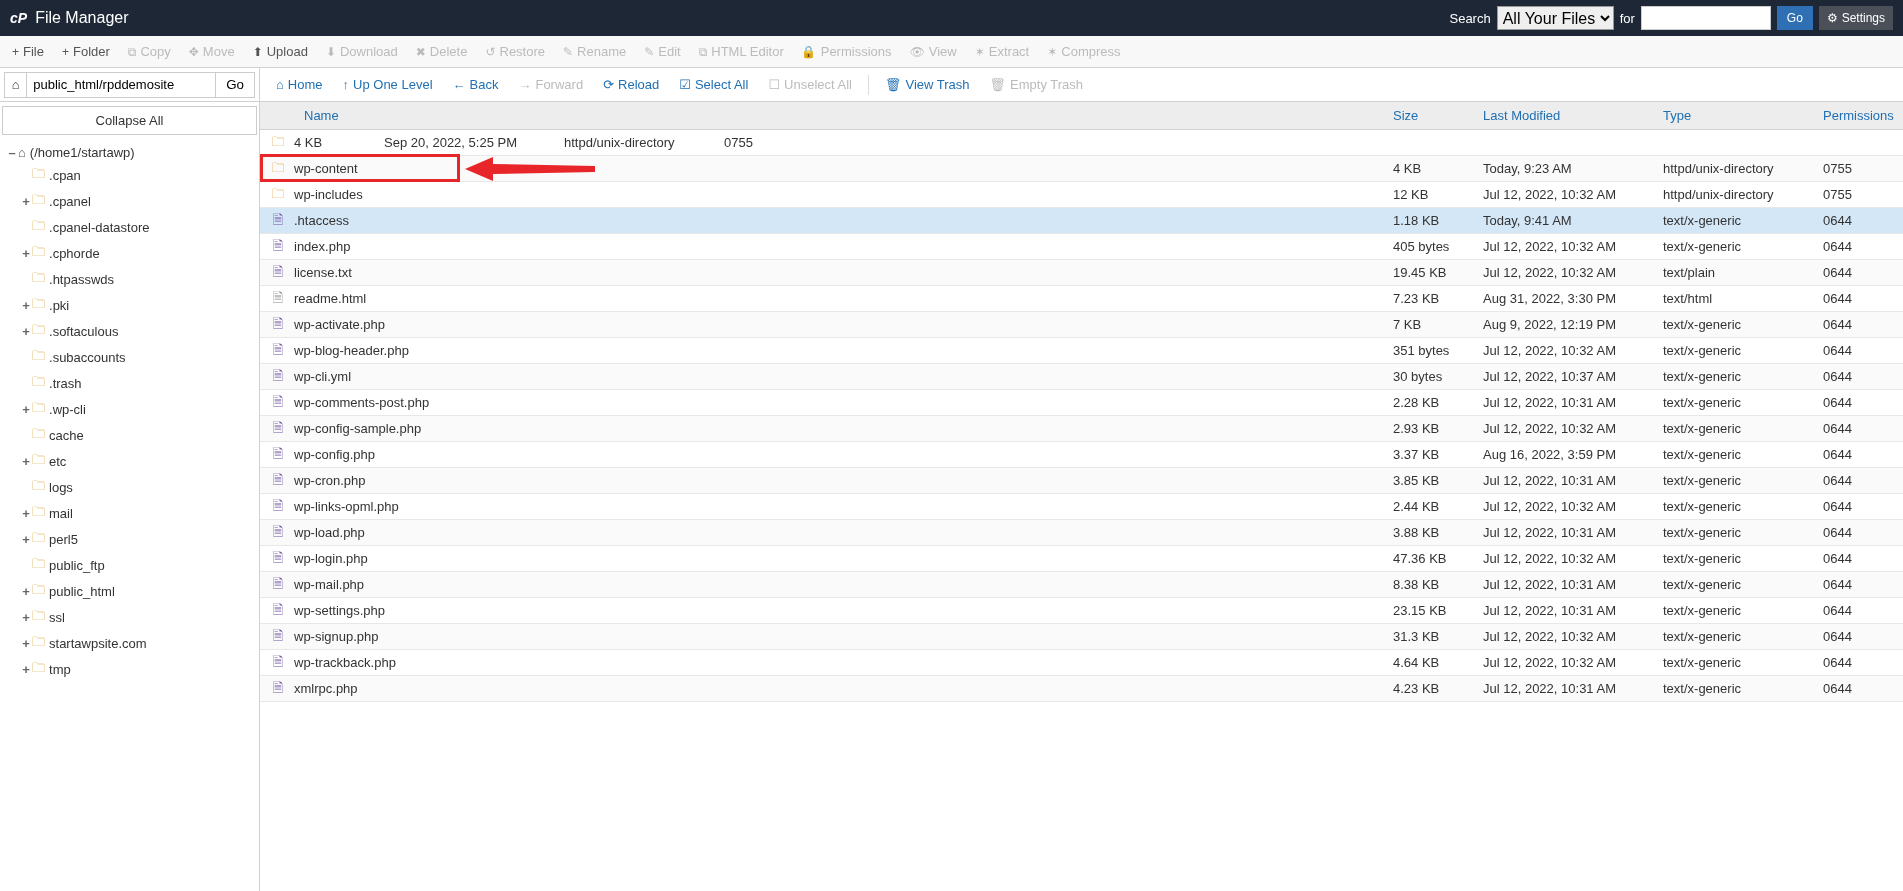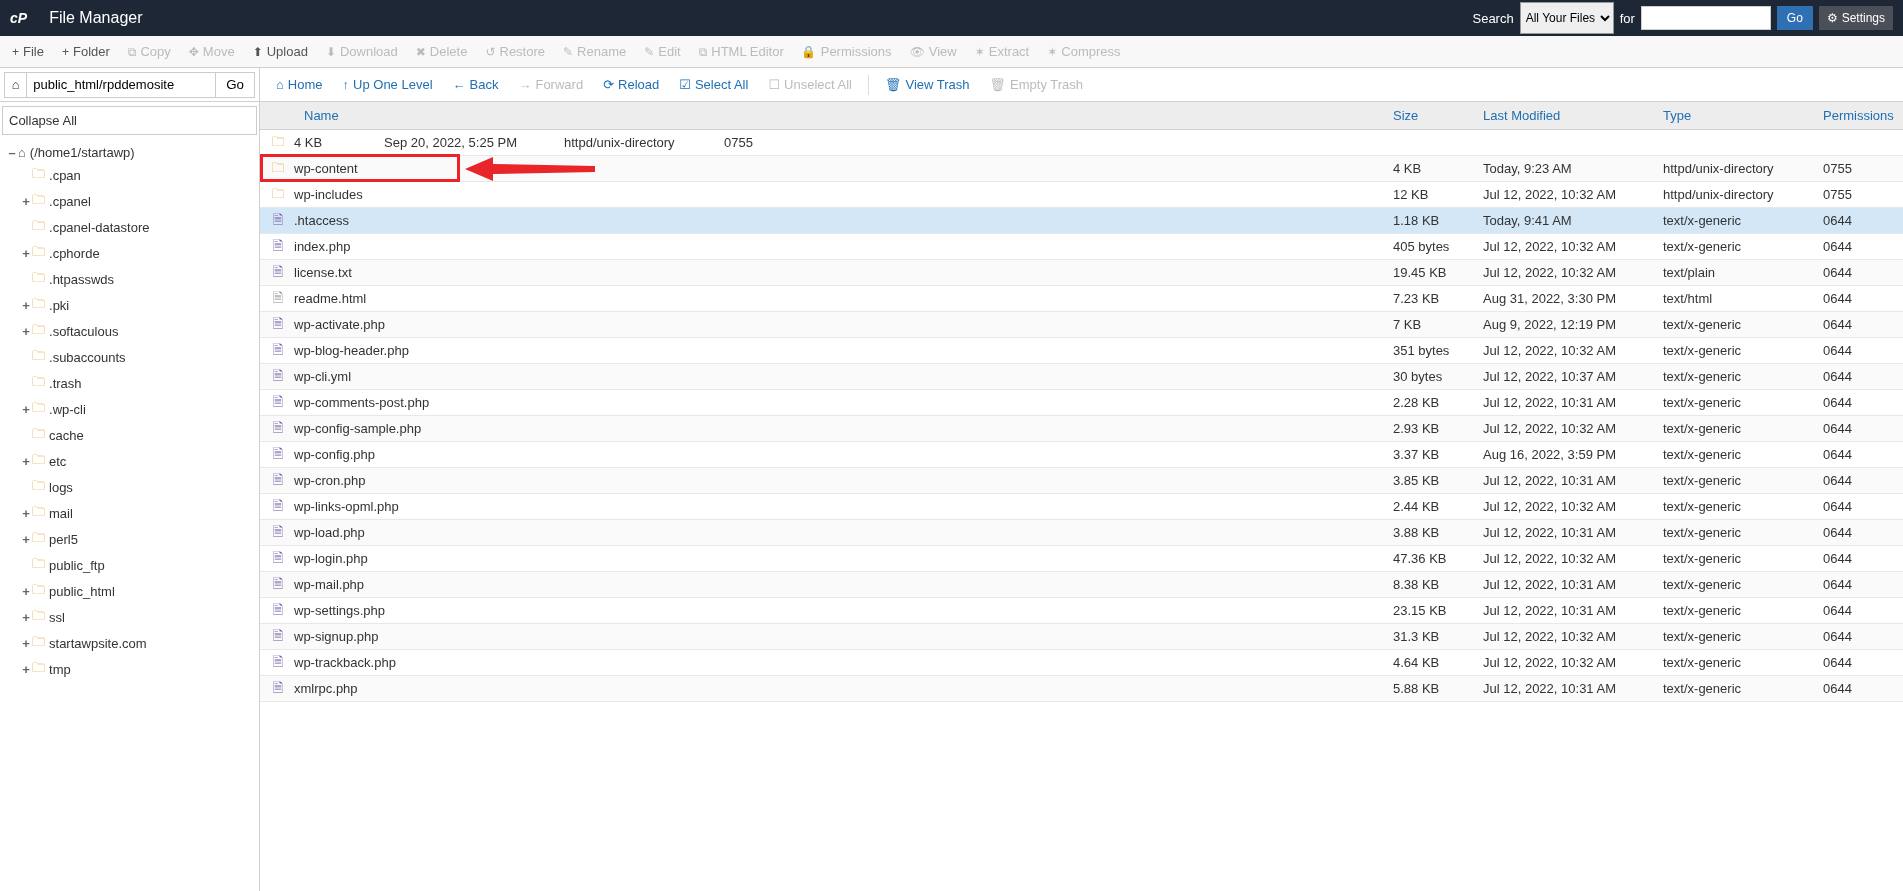--- a/index.html
+++ b/index.html
@@ -1,25 +1,25 @@
 <!DOCTYPE html>
 <html><head>
 <meta charset="utf-8">
 <style>
 * { margin: 0; padding: 0; box-sizing: border-box; font-family: Arial, Helvetica, sans-serif; }
 body { font-size: 13px; color: #333; background: #fff; }
 
 
 .header { background: #1d2735; color: #fff; height: 36px; display: flex; align-items: center; padding: 0 10px; }
-.header-left { display: flex; align-items: center; gap: 22px; flex: 1; }
+.header-left { display: flex; align-items: center; gap: 8px; flex: 1; }
 .cp-logo { font-weight: bold; font-style: italic; font-size: 14px; color: #fff; }
 .header-title { font-size: 16px; }
 .header-right { display: flex; align-items: center; gap: 6px; }
 .search-label { font-size: 13px; }
-.search-select { height: 32px; font-size: 12px; padding: 1px; border: 1px solid #999; }
+.search-select { height: 24px; font-size: 16px; padding: 1px; border: 1px solid #999; }
 .search-input { height: 24px; width: 130px; border: 1px solid #ccc; padding: 2px; }
 .go-btn { background: #2f6fb3; color: #fff; border: none; height: 24px; padding: 0 10px; cursor: pointer; font-size: 12px; }
 .settings-btn { background: #4a4f58; color: #fff; border: none; height: 24px; padding: 0 8px; cursor: pointer; font-size: 12px; display: flex; align-items: center; gap: 4px; }
 
 
 .toolbar { background: #f8f8f8; border-bottom: 1px solid #d0d0d0; height: 32px; display: flex; align-items: center; padding: 0 4px; gap: 2px; }
 .tb-btn { display: flex; align-items: center; gap: 4px; padding: 4px 8px; cursor: pointer; color: #555; font-size: 13px; border-radius: 2px; }
 .tb-btn.disabled { color: #bbb; }
 .tb-btn .ico { font-size: 12px; }
 
@@ -28,21 +28,21 @@
 .sidebar { width: 260px; border-right: 1px solid #d0d0d0; display: flex; flex-direction: column; }
 .main { flex: 1; display: flex; flex-direction: column; overflow: hidden; }
 
 
 .path-bar { display: flex; align-items: center; border-bottom: 1px solid #d0d0d0; height: 34px; padding: 4px; gap: 0; }
 .home-btn { width: 30px; height: 26px; border: 1px solid #ccc; display: flex; align-items: center; justify-content: center; cursor: pointer; background: #fff; }
 .path-input { flex: 1; height: 26px; border: 1px solid #ccc; border-left: none; padding: 0 6px; font-size: 13px; }
 .path-go { height: 26px; padding: 0 10px; border: 1px solid #ccc; border-left: none; background: #fff; cursor: pointer; }
 
 
-.collapse-all { padding: 6px; border: 1px solid #ccc; margin: 4px 2px; cursor: pointer; font-size: 13px; }
+.collapse-all { text-align: center; padding: 6px; border: 1px solid #ccc; margin: 4px 2px; cursor: pointer; font-size: 13px; }
 
 
 .tree { flex: 1; overflow-y: auto; padding: 4px 6px; font-size: 13px; }
 .tree-item { display: flex; align-items: center; padding: 2px 0; cursor: pointer; white-space: nowrap; }
 .tree-toggle { width: 12px; text-align: center; font-weight: bold; color: #666; }
 .tree-spacer { display: inline-block; }
 .folder-ico { color: #d9a23e; margin-right: 4px; }
 .home-ico { color: #555; margin-right: 4px; }
 
 
@@ -513,21 +513,21 @@
           <div class="row-icon"><span class="ico-file">🗎</span></div>
           <div class="col-name">wp-trackback.php</div>
           <div class="col-size">4.64 KB</div>
           <div class="col-modified">Jul 12, 2022, 10:32 AM</div>
           <div class="col-type">text/x-generic</div>
           <div class="col-perms">0644</div>
         </div>
         <div class="row">
           <div class="row-icon"><span class="ico-file">🗎</span></div>
           <div class="col-name">xmlrpc.php</div>
-          <div class="col-size">5.88 KB</div>
+          <div class="col-size">4.23 KB</div>
           <div class="col-modified">Jul 12, 2022, 10:31 AM</div>
           <div class="col-type">text/x-generic</div>
           <div class="col-perms">0644</div>
         </div>
         <div class="row-highlight" style="left: 0px; top: 24px; width: 200px; height: 28px;"></div>
         <svg class="row-arrow" width="140" height="30" style="left: 205px; top: 24px; position: absolute;">
           <polygon points="0,15 28,3 28,10 130,12 130,18 28,20 28,27" fill="#e8262a"></polygon>
         </svg>
       </div>
   </div>

